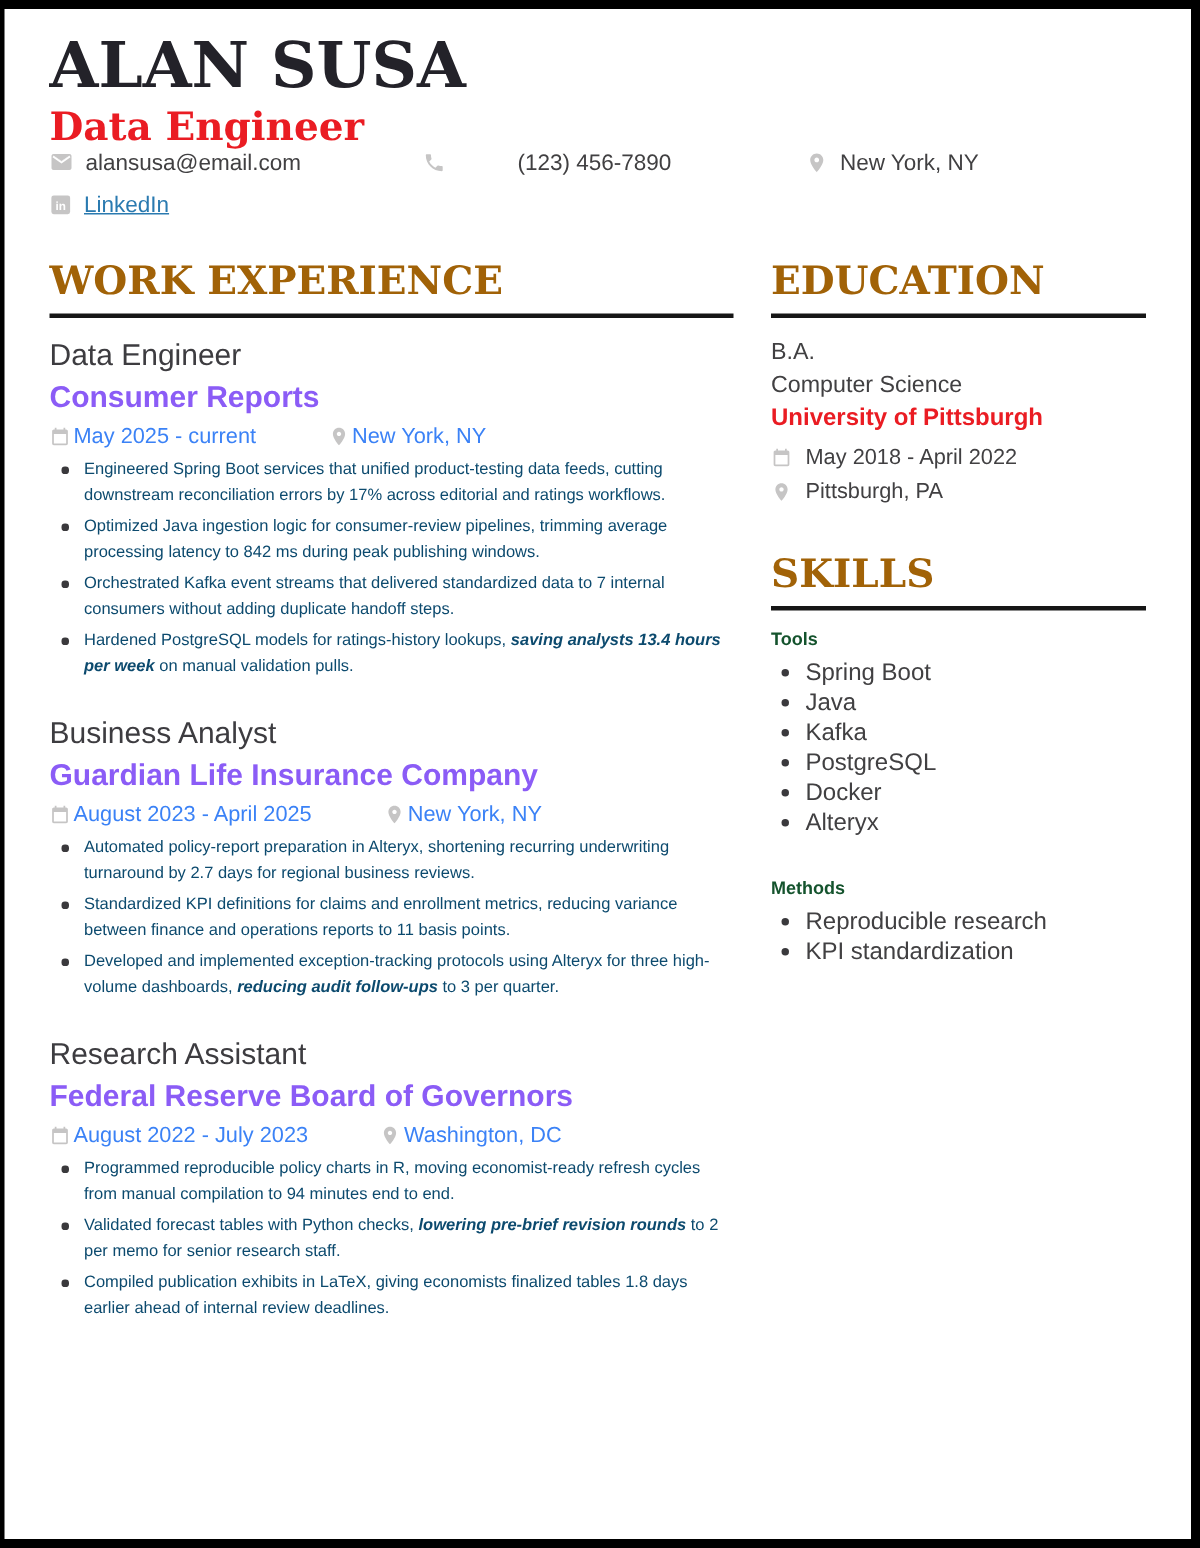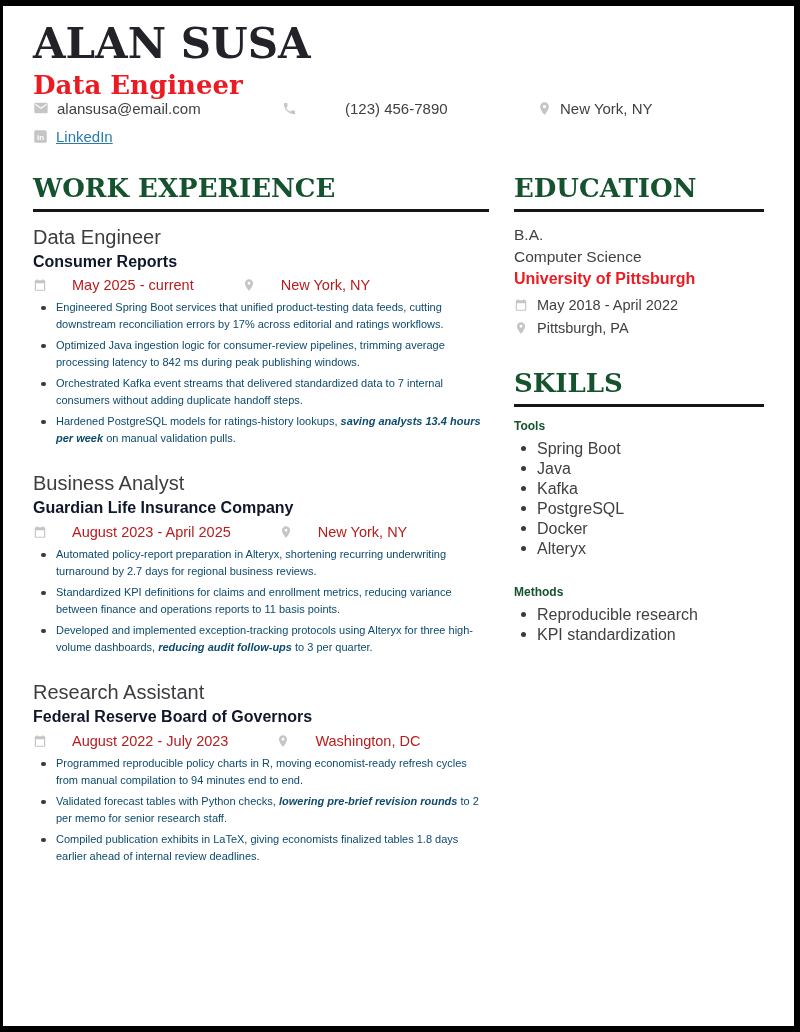--- a/index.html
+++ b/index.html
@@ -36,32 +36,32 @@
   .icon { flex: 0 0 auto; display: inline-flex; }
 
   
   .columns { display: flex; gap: 25px; margin-top: 30px; }
   .col-left { width: 456px; flex: 0 0 auto; }
   .col-right { flex: 1 1 auto; }
 
   h3.section-heading {
     font-family: "DejaVu Serif", "Liberation Serif", serif;
     font-weight: 700; font-size: 26px; line-height: 1;
-    color: #14532d; letter-spacing: 0px;
+    color: #a16207; letter-spacing: 0px;
     border-bottom: 3px solid #161616;
     padding-bottom: 8px;
   }
 
   
   .job { margin-top: 13px; }
   .job + .job { margin-top: 24px; }
   .job-title { font-size: 20px; font-weight: 400; color: #3d3c40; line-height: 1.2; }
-  .job-company { font-size: 16px; font-weight: 700; color: #0f172a; line-height: 1.3; margin-top: 3px; }
+  .job-company { font-size: 20px; font-weight: 700; color: #8b5cf6; line-height: 1.3; margin-top: 3px; }
   .meta-row { display: flex; gap: 48px; align-items: center; margin-top: 5px; }
-  .meta-item { display: flex; align-items: center; gap: 25px; font-size: 14.5px; color: #b91c1c; }
+  .meta-item { display: flex; align-items: center; gap: 2px; font-size: 14.5px; color: #3b82f6; }
   ul.bullets { list-style: none; margin-top: 6px; }
   ul.bullets li {
     position: relative; padding-left: 23px;
     font-size: 11px; line-height: 17px; color: #0c4a6e;
     margin-bottom: 4px;
   }
   ul.bullets li::before {
     content: ""; position: absolute; left: 8px; top: 6.5px;
     width: 4.5px; height: 4.5px; border-radius: 50%; background: #3a393c;
   }

